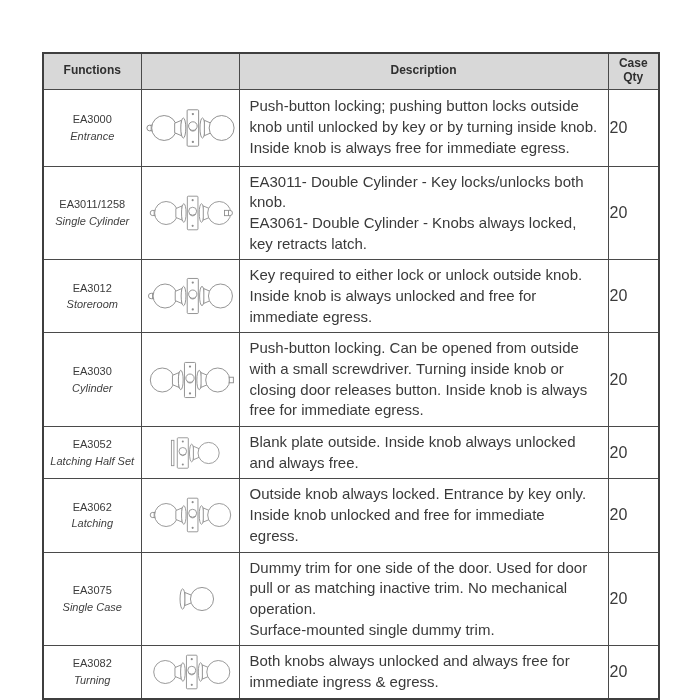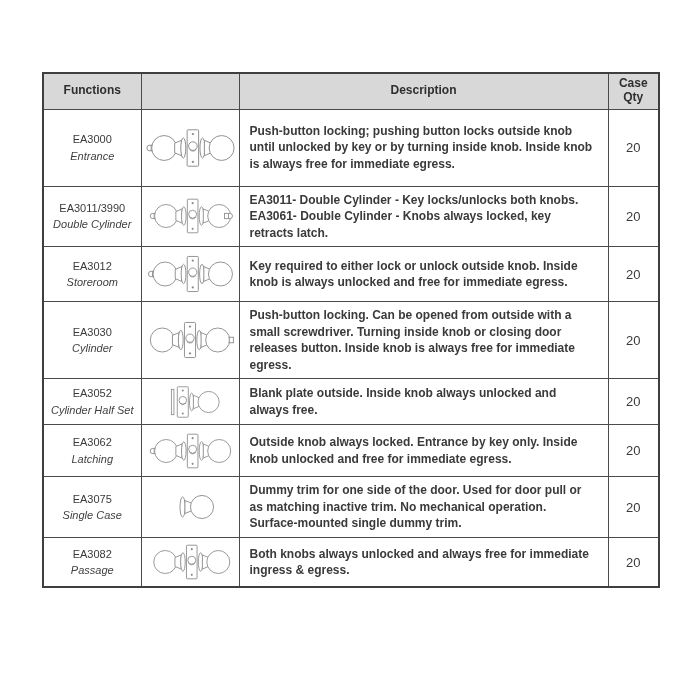--- a/index.html
+++ b/index.html
@@ -8,21 +8,21 @@
     background: #ffffff;
     width: 700px;
     height: 700px;
     font-family: "Liberation Sans", "DejaVu Sans", sans-serif;
     color: #3a3a3a;
   }
   .page {
     width: 700px;
     height: 540px;
     box-sizing: border-box;
-    padding: 72px 42px 0 42px;
+    padding: 52px 42px 0 42px;
     border-radius: 16px;
   }
   table.spec {
     border-collapse: collapse;
     table-layout: fixed;
     width: 616px;
   }
   table.spec th, table.spec td {
     border: 1px solid #4a4a4a;
     box-sizing: border-box;
@@ -55,32 +55,31 @@
   td.illus {
     text-align: center;
     vertical-align: middle;
     padding: 0;
   }
   td.illus svg {
     display: block;
     margin: 0 auto;
   }
   td.desc {
-    font-size: 12px;
+    font-size: 15px;
     line-height: 1.38;
     vertical-align: middle;
     padding: 5px 10px;
     white-space: pre-line;
     color: #3a3a3a;
-    font-weight: bold;
   }
   td.qty {
-    text-align: center;
-    vertical-align: middle;
-    font-size: 13px;
+    text-align: left;
+    vertical-align: middle;
+    font-size: 16px;
   }
   .knob-art { stroke: #8c8c8c; fill: #ffffff; stroke-width: 1; }
   .knob-art .dot { fill: #8c8c8c; stroke: none; }
 </style>
 </head>
 <body>
 
 <div class="page">
   <table class="spec">
     <colgroup>
@@ -122,22 +121,22 @@
               <circle cx="81" cy="26" r="13"></circle>
             </svg>
           </span>
         </td>
         <td class="desc">Push-button locking; pushing button locks outside knob until unlocked by key or by turning inside knob. Inside knob is always free for immediate egress.</td>
         <td class="qty">20</td>
       </tr>
 
       <tr style="height:48px">
         <td class="func">
-          <div>EA3011/3990</div>
-          <div class="fname">Double Cylinder</div>
+          <div>EA3011/1258</div>
+          <div class="fname">Single Cylinder</div>
         </td>
         <td class="illus">
           <span>
             <svg class="knob-art" width="92" height="46" viewBox="0 0 96 52">
               <circle cx="6" cy="26" r="3"></circle>
                 <rect x="7.5" y="23" width="4.5" height="6"></rect>
               <circle cx="21" cy="26" r="13"></circle>
               <path d="M32 21 L39 18 L39 34 L32 31 Z"></path>
               <ellipse cx="41" cy="26" rx="2.6" ry="10.5"></ellipse>
               <rect x="45" y="7" width="12" height="38" rx="1"></rect>
@@ -146,21 +145,21 @@
               <circle class="dot" cx="51" cy="11.5" r="1.2"></circle>
                 <circle class="dot" cx="51" cy="40.5" r="1.2"></circle>
               <ellipse cx="61" cy="26" rx="2.6" ry="10.5"></ellipse>
               <path d="M63 18 L70 21 L70 31 L63 34 Z"></path>
               <circle cx="81" cy="26" r="13"></circle>
               <circle cx="93" cy="26" r="3"></circle>
                 <rect x="87" y="23" width="4.5" height="6"></rect>
             </svg>
           </span>
         </td>
-        <td class="desc">EA3011- Double Cylinder - Key locks/unlocks both knobs.
+        <td class="desc">EA3011- Double Cylinder - Key locks/unlocks both knob.
 EA3061- Double Cylinder - Knobs always locked, key retracts latch.</td>
         <td class="qty">20</td>
       </tr>
 
       <tr style="height:55px">
         <td class="func">
           <div>EA3012</div>
           <div class="fname">Storeroom</div>
         </td>
         <td class="illus">
@@ -209,21 +208,21 @@
             </svg>
           </span>
         </td>
         <td class="desc">Push-button locking. Can be opened from outside with a small screwdriver. Turning inside knob or closing door releases button. Inside knob is always free for immediate egress.</td>
         <td class="qty">20</td>
       </tr>
 
       <tr style="height:46px">
         <td class="func">
           <div>EA3052</div>
-          <div class="fname">Cylinder Half Set</div>
+          <div class="fname">Latching Half Set</div>
         </td>
         <td class="illus">
           <span>
             <svg class="knob-art" width="92" height="44" viewBox="0 0 96 52">
               <rect x="26" y="11" width="3" height="30"></rect>
               <rect x="33" y="8" width="13" height="36" rx="1"></rect>
               <circle cx="39.5" cy="24" r="4.5"></circle>
                 <path d="M36 27.5 q3.5 3.5 7 0" fill="none"></path>
               <circle class="dot" cx="39.5" cy="12.5" r="1.2"></circle>
                 <circle class="dot" cx="39.5" cy="39.5" r="1.2"></circle>
@@ -280,21 +279,21 @@
           </span>
         </td>
         <td class="desc">Dummy trim for one side of the door. Used for door pull or as matching inactive trim. No mechanical operation.
 Surface-mounted single dummy trim.</td>
         <td class="qty">20</td>
       </tr>
 
       <tr style="height:50px">
         <td class="func">
           <div>EA3082</div>
-          <div class="fname">Passage</div>
+          <div class="fname">Turning</div>
         </td>
         <td class="illus">
           <span>
             <svg class="knob-art" width="92" height="46" viewBox="0 0 96 52">
               <circle cx="20" cy="26" r="13"></circle>
               <path d="M31 21 L38 18 L38 34 L31 31 Z"></path>
               <ellipse cx="40" cy="26" rx="2.6" ry="10.5"></ellipse>
               <rect x="44" y="7" width="12" height="38" rx="1"></rect>
               <circle cx="50" cy="24" r="4.5"></circle>
                 <path d="M46.5 27.5 q3.5 3.5 7 0" fill="none"></path>

